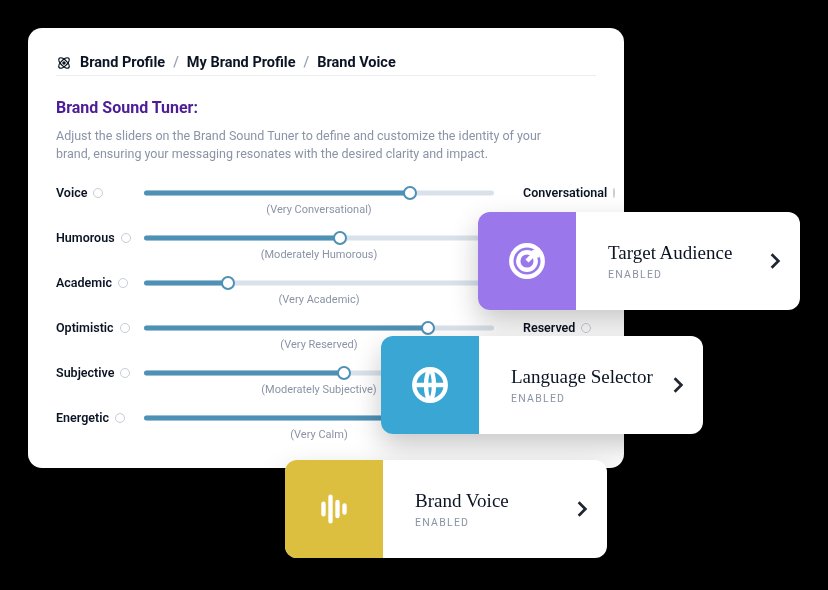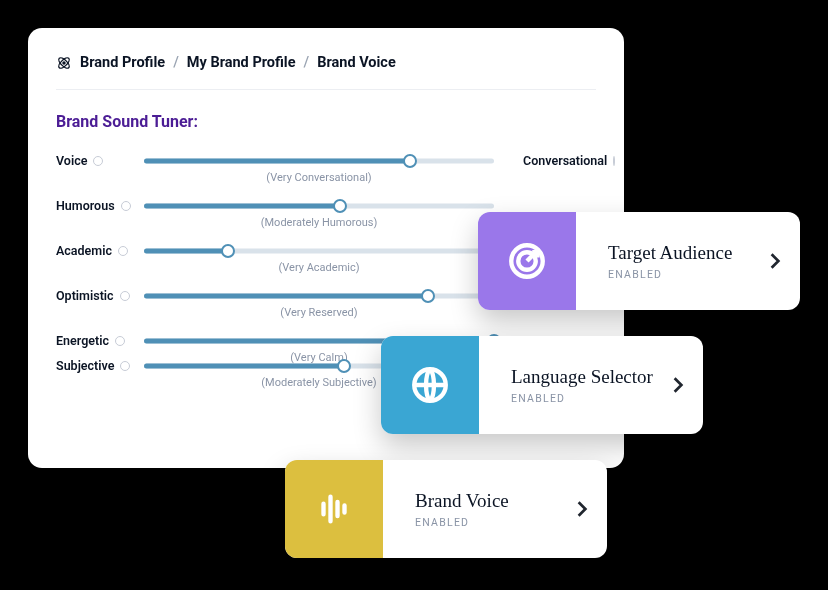--- a/index.html
+++ b/index.html
@@ -23,21 +23,21 @@
     box-shadow: 0 8px 24px rgba(0,0,0,.15);
   }
 
   .breadcrumb {
     display: flex;
     align-items: center;
     gap: 8px;
     font-size: 14.5px;
     font-weight: 700;
     color: #0b1424;
-    padding-bottom: 18px;
+    padding-bottom: 4px;
     border-bottom: 1px solid #eceef2;
   }
   .breadcrumb .sep { color: #9aa4b2; font-weight: 500; }
   .breadcrumb .crumb-mid { color: #0b1424; }
   .crumb-logo {
     width: 16px; height: 16px;
     display: inline-flex; align-items: center; justify-content: center;
   }
 
   .section-title {
@@ -175,20 +175,21 @@
       </svg>
     </span>
     <span>Brand Profile</span>
     <span class="sep">/</span>
     <span class="crumb-mid">My Brand Profile</span>
     <span class="sep">/</span>
     <span>Brand Voice</span>
   </div>
 
   <div class="section-title">Brand Sound Tuner:</div>
+  <div class="section-desc">Adjust the sliders on the Brand Sound Tuner to define and customize the identity of your brand, ensuring your messaging resonates with the desired clarity and impact.</div>
 
   <div class="sliders">
 
     <div class="slider-row">
       <div class="lab">
         <span>Voice</span>
         <span class="info-dot"></span>
       </div>
       <div class="track-wrap">
         <div class="track"></div>
@@ -240,46 +241,46 @@
         <div class="fill" style="width:81%;"></div>
         <div class="thumb" style="left:81%;"></div>
       </div>
       <div class="lab right">
         <span>Reserved</span>
         <span class="info-dot"></span>
       </div>
       <div class="caption">(Very Reserved)</div>
     </div>
 
+    <div class="slider-row">
+      <div class="lab">
+        <span>Subjective</span>
+        <span class="info-dot"></span>
+      </div>
+      <div class="track-wrap">
+        <div class="track"></div>
+        <div class="fill" style="width:57%;"></div>
+        <div class="thumb" style="left:57%;"></div>
+      </div>
+      <div class="lab right"></div>
+      <div class="caption">(Moderately Subjective)</div>
+    </div>
+
     <div class="slider-row" style="margin-bottom:10px;">
       <div class="lab">
         <span>Energetic</span>
         <span class="info-dot"></span>
       </div>
       <div class="track-wrap">
         <div class="track"></div>
         <div class="fill" style="width:100%;"></div>
         <div class="thumb" style="left:100%;"></div>
       </div>
       <div class="lab right"></div>
       <div class="caption">(Very Calm)</div>
-    </div>
-
-    <div class="slider-row">
-      <div class="lab">
-        <span>Subjective</span>
-        <span class="info-dot"></span>
-      </div>
-      <div class="track-wrap">
-        <div class="track"></div>
-        <div class="fill" style="width:57%;"></div>
-        <div class="thumb" style="left:57%;"></div>
-      </div>
-      <div class="lab right"></div>
-      <div class="caption">(Moderately Subjective)</div>
     </div>
 
   </div>
 </div>
 
 <div class="fcard c1">
   <div class="badge">
     <svg width="42" height="42" viewBox="0 0 24 24">
       <circle cx="12" cy="12" r="9"></circle>
       <circle cx="12" cy="12" r="5"></circle>

